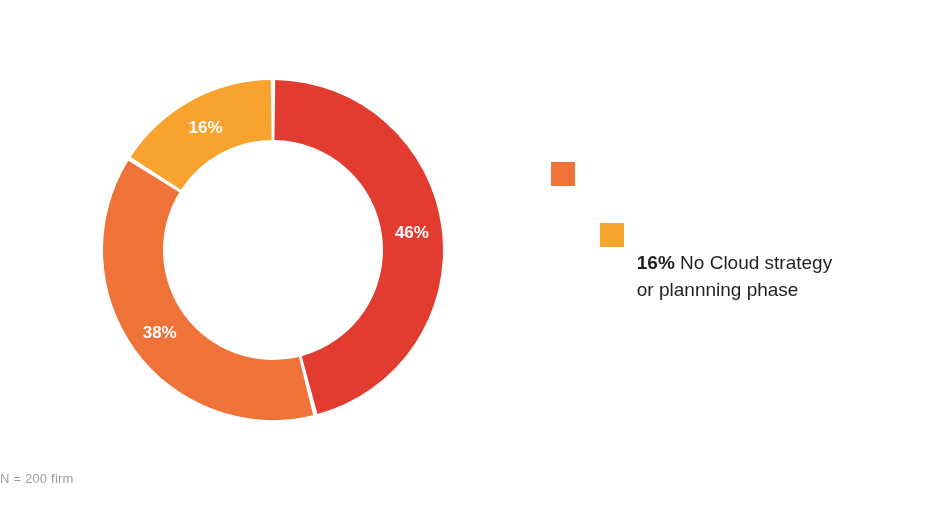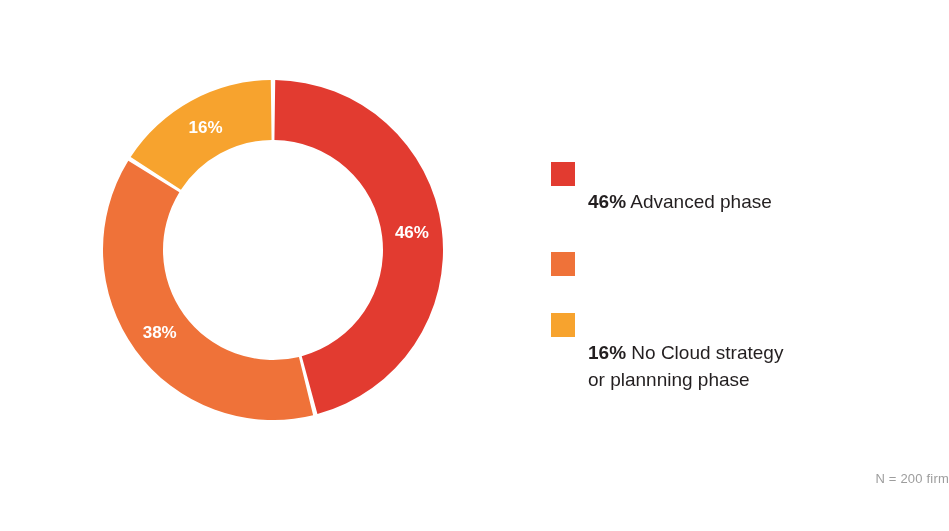--- a/index.html
+++ b/index.html
@@ -51,21 +51,21 @@
     position: absolute;
     left: 551px;
     top: 161px;
     width: 330px;
   }
   .legend-item {
     display: flex;
     align-items: flex-start;
     margin-bottom: 36px;
   }
-  .legend-item:last-child { margin-bottom: 0; }
+  .legend-item:last-child { margin-bottom: 0; justify-content: center; }
   .legend-swatch {
     width: 24px;
     height: 24px;
     flex: 0 0 24px;
     margin-top: 1px;
   }
   .legend-text {
     margin-left: 13px;
     font-size: 19px;
     line-height: 27px;
@@ -79,21 +79,21 @@
   .legend-name {
     font-weight: normal;
   }
 
   
   #footnote {
     position: absolute;
     left: 0;
     top: 471px;
     width: 949px;
-    text-align: right;
+    text-align: left;
     font-size: 13px;
     color: #9d9d9d;
     font-family: "Liberation Sans", sans-serif;
     letter-spacing: 0.2px;
   }
   #footnote span { display: inline-block; }
 </style>
 </head>
 <body>
 
@@ -109,26 +109,20 @@
       <g>
         <text id="slice-label-0" class="slice-label" x="308.9" y="152.5">46%</text>
         <text id="slice-label-1" class="slice-label" x="56.7" y="252.3">38%</text>
         <text id="slice-label-2" class="slice-label" x="102.6" y="47.3">16%</text>
       </g>
     </svg>
   </div>
 
   <div id="legend">
 
-    <div class="legend-item">
-      <div class="legend-swatch" id="sw-0" style="background: rgb(226, 59, 48);"></div>
-      <div class="legend-text">
-        <span class="legend-pct">46%</span><span class="legend-name"> Advanced phase</span>
-      </div>
-    </div>
 
     <div class="legend-item">
       <div class="legend-swatch" id="sw-1" style="background: rgb(239, 114, 57);"></div>
     </div>
 
     <div class="legend-item">
       <div class="legend-swatch" id="sw-2" style="background: rgb(247, 163, 46);"></div>
       <div class="legend-text">
         <span class="legend-pct">16%</span><span class="legend-name"> No Cloud strategy
 or plannning phase</span>

